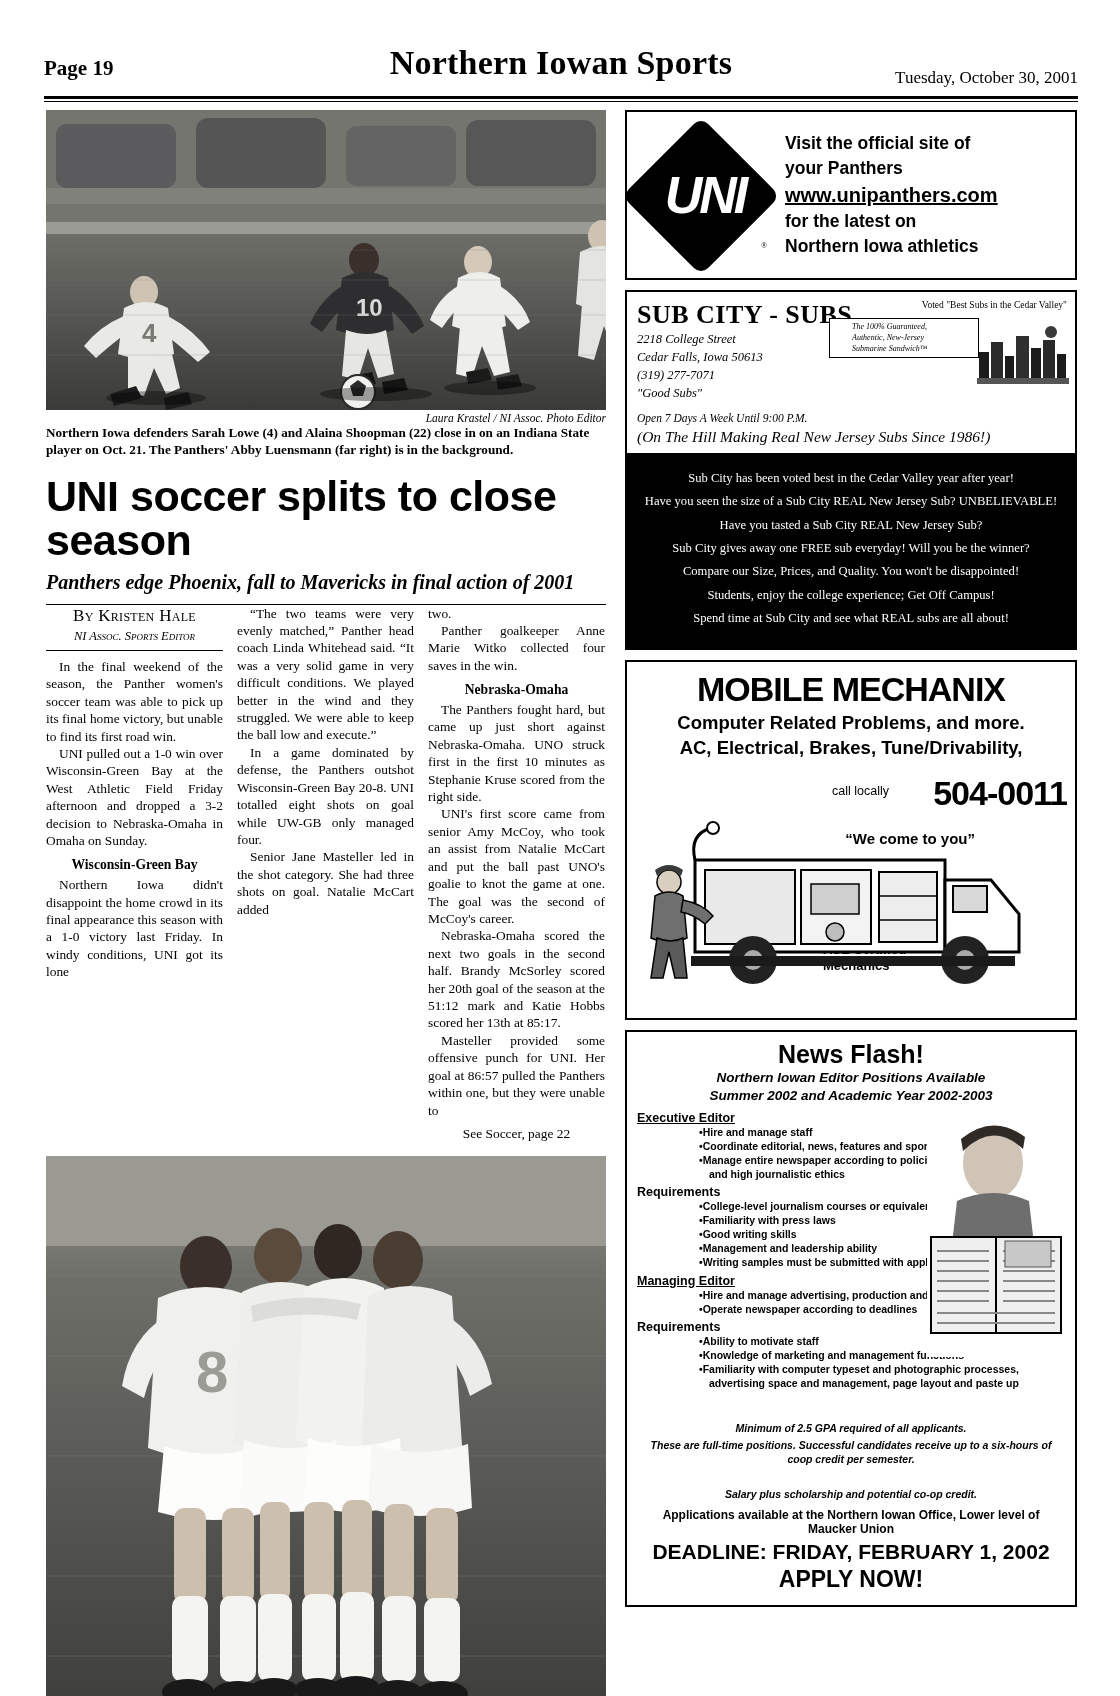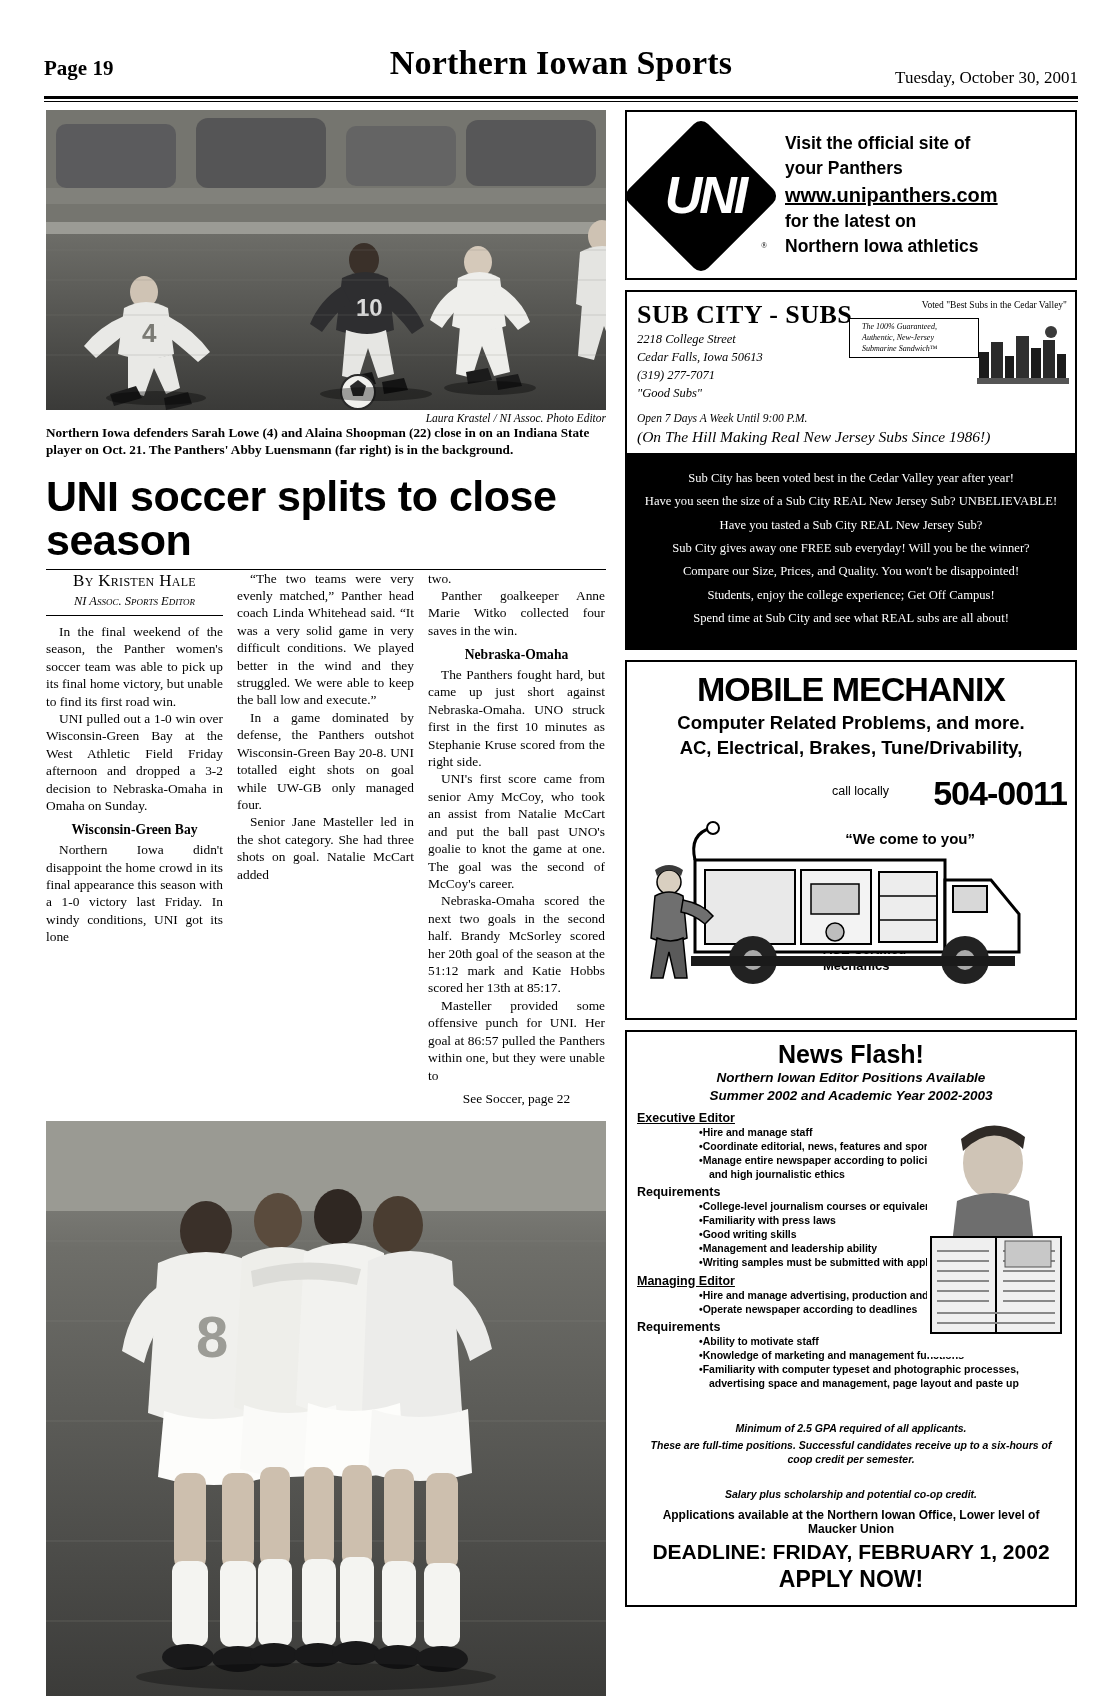--- a/index.html
+++ b/index.html
@@ -55,21 +55,21 @@
   .uni-logo .reg{position:absolute;right:4px;bottom:6px;font-size:8px;z-index:3;}
   .ad-unip-txt{font-family:"Liberation Sans",sans-serif;font-size:17.5px;font-weight:bold;line-height:1.42;}
   .ad-unip-txt .url{font-size:20px;text-decoration:underline;}
 
   
   .ad-sub{margin-top:10px;}
   .sub-top{padding:8px 10px 6px;position:relative;height:120px;box-sizing:border-box;}
   .sub-title{font-size:26px;font-weight:bold;font-family:"Liberation Serif",serif;letter-spacing:.5px;}
   .sub-addr{font-size:12.5px;font-style:italic;line-height:1.45;width:230px;}
   .sub-voted{position:absolute;right:8px;top:8px;font-size:9.5px;}
-  .sub-badge{position:absolute;right:96px;top:26px;width:104px;font-size:8px;font-style:italic;line-height:1.35;border:1px solid #000;padding:3px 12px;background:#fff;}
+  .sub-badge{position:absolute;right:96px;top:26px;width:104px;font-size:8px;font-style:italic;line-height:1.35;border:1px solid #000;padding:3px 22px;background:#fff;}
   .sub-city-art{position:absolute;right:6px;top:30px;width:92px;height:62px;}
   .sub-hours{font-size:11.5px;font-style:italic;padding:0 10px 2px;}
   .sub-hill{font-size:15.5px;font-style:italic;padding:2px 10px 7px;}
   .sub-black{background:#000;color:#fff;padding:10px 12px 14px;}
   .sub-black div{text-align:center;font-size:12.6px;font-family:"Liberation Serif",serif;margin:7px 0;line-height:1.3;}
 
   
   .ad-mech{margin-top:10px;height:360px;position:relative;padding:8px 10px;box-sizing:border-box;overflow:hidden;}
   .mech-t1{font-family:"Liberation Sans",sans-serif;font-weight:bold;font-size:34px;letter-spacing:-1px;text-align:center;}
   .mech-t2{font-family:"Liberation Sans",sans-serif;font-weight:bold;font-size:18.5px;text-align:center;line-height:1.25;margin-top:2px;}
@@ -187,20 +187,21 @@
             <line x1="0" y1="170" x2="560" y2="170"></line>
           <line x1="0" y1="205" x2="560" y2="205"></line>
             <line x1="0" y1="245" x2="560" y2="245"></line>
         </g>
       </svg>
     </div>
     <div class="ph-credit">Laura Krastel / NI Assoc. Photo Editor</div>
     <div class="ph-cap">Northern Iowa defenders Sarah Lowe (4) and Alaina Shoopman (22) close in on an Indiana State player on Oct. 21. The Panthers' Abby Luensmann (far right) is in the background.</div>
 
     <div class="headline">UNI soccer splits to close season</div>
+    <div class="subhead">Panthers edge Phoenix, fall to Mavericks in final action of 2001</div>
     <div class="hr-thin"></div>
 
     <div class="cols">
       <div class="col">
         <div class="byline">By Kristen Hale</div>
         <div class="byline2">NI Assoc. Sports Editor</div>
         <div class="bylinerule"></div>
         <p>In the final weekend of the season, the Panther women's soccer team was able to pick up its final home victory, but unable to find its first road win.</p>
         <p>UNI pulled out a 1-0 win over Wisconsin-Green Bay at the West Athletic Field Friday afternoon and dropped a 3-2 decision to Nebraska-Omaha in Omaha on Sunday.</p>
         <div class="subhd">Wisconsin-Green Bay</div>

